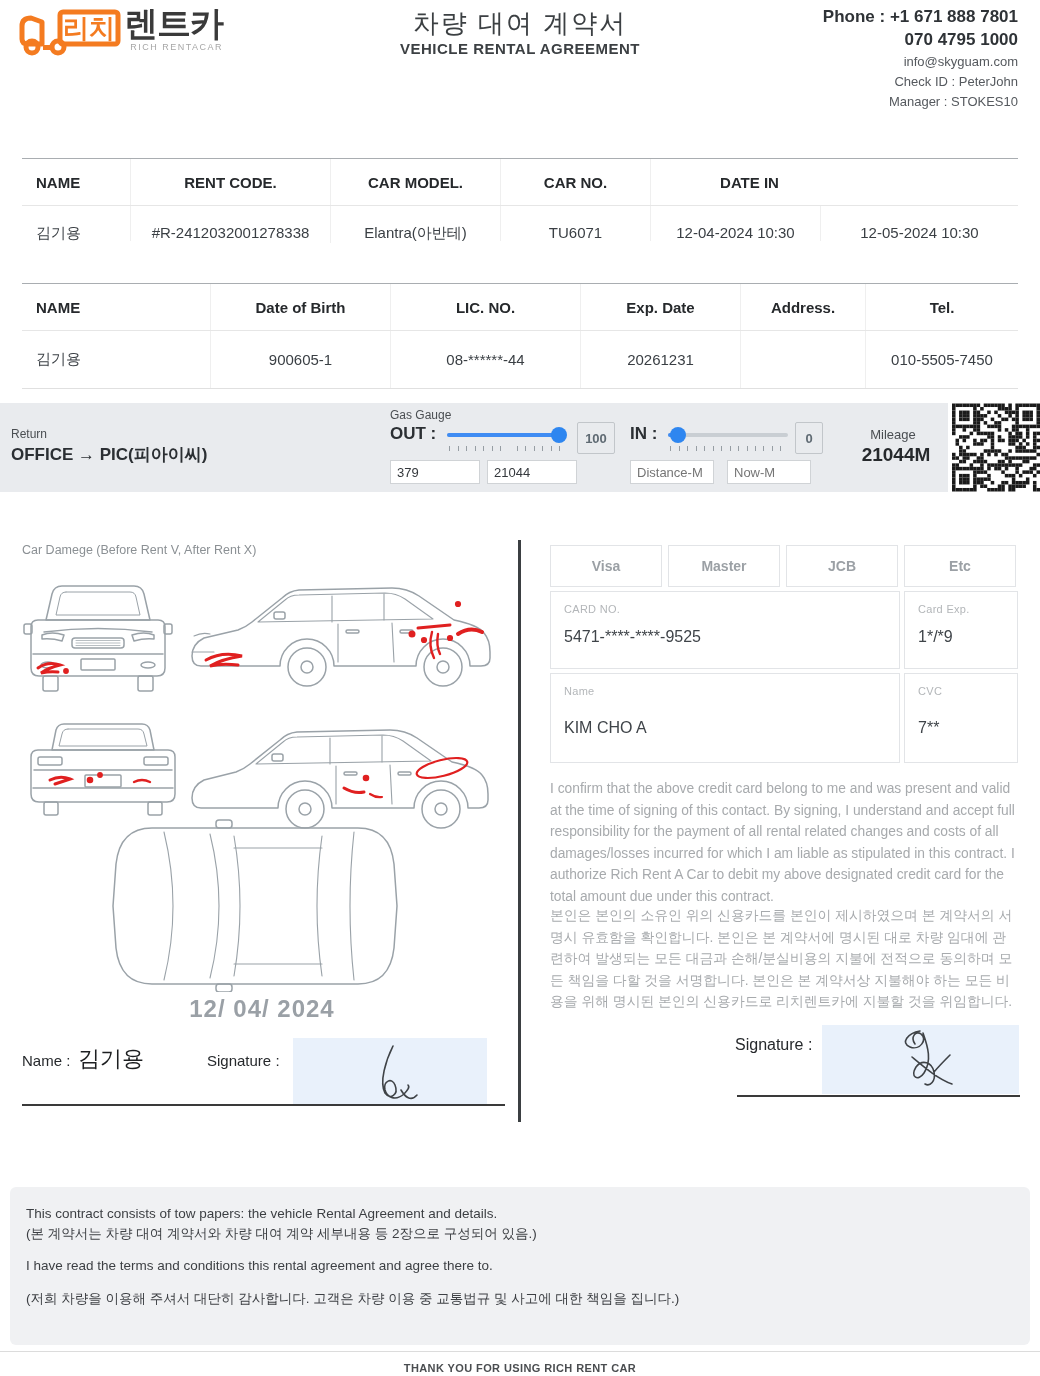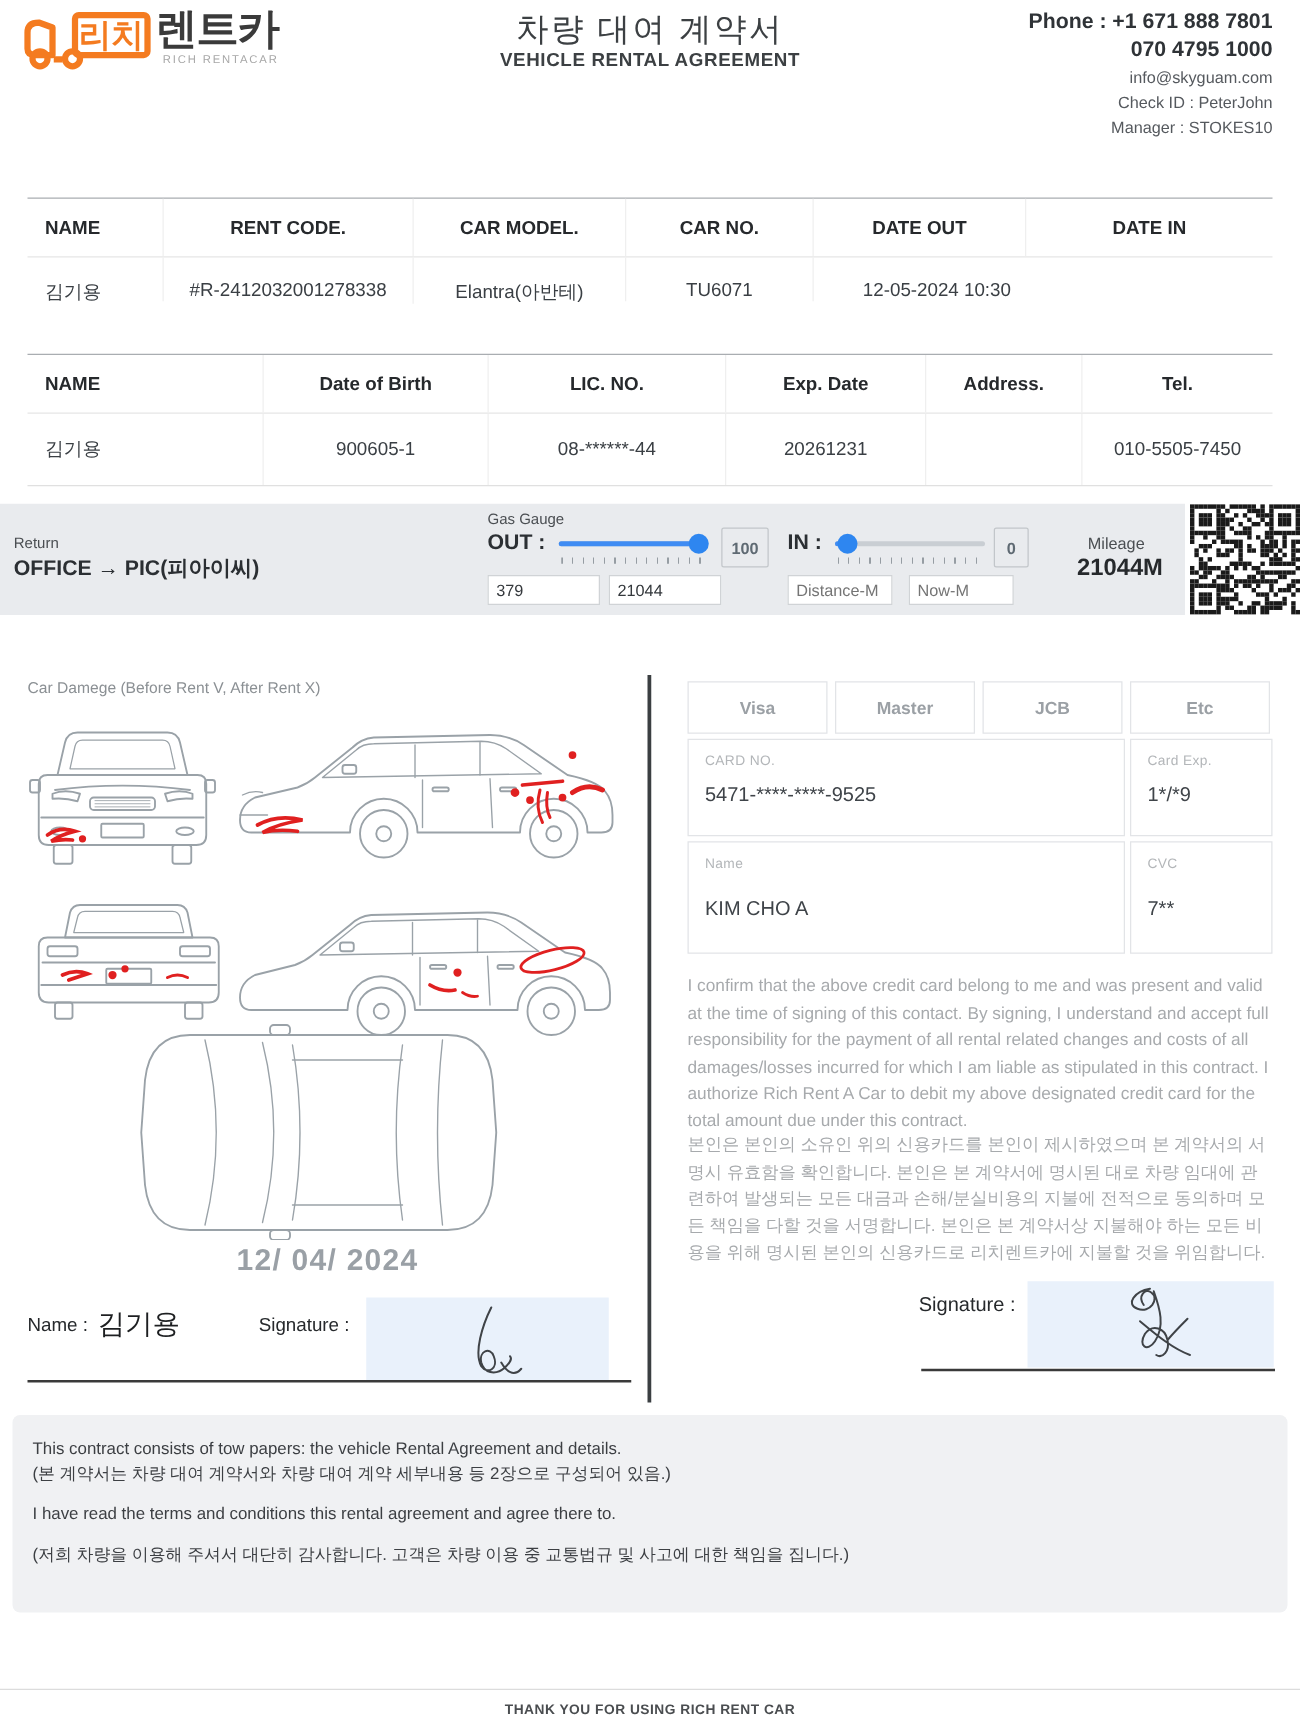--- a/index.html
+++ b/index.html
@@ -60,21 +60,21 @@
 
   
   .tab { position:absolute; top:545px; width:112px; height:42px; border:1px solid #e2e4e7; background:#fff; display:flex; align-items:center; justify-content:center; font-size:14px; font-weight:bold; color:#9ba0a5; }
   .cardcell { position:absolute; border:1px solid #e2e4e7; background:#fff; padding:11px 13px; }
   .cardcell .lbl { font-size:11px; color:#b3b6b9; letter-spacing:0.3px; }
   .cardcell .val { font-size:16px; color:#3f4449; margin-top:13px; }
   .para { position:absolute; left:550px; width:468px; font-size:13.8px; line-height:1.56; color:#a7aaad; }
   .sig-label-r { left:735px; top:1036px; font-size:16px; color:#26292c; }
 
   
-  .footbox { left:10px; top:1132px; width:1020px; height:158px; background:#f0f1f3; border-radius:6px; padding:17px 16px; }
+  .footbox { left:10px; top:1187px; width:1020px; height:158px; background:#f0f1f3; border-radius:6px; padding:17px 16px; }
   .footbox .pair { margin-bottom:13px; }
   .footbox .en { font-size:13.5px; color:#3c3f43; line-height:1.45; }
   .footbox .kr { font-size:13.5px; color:#3c3f43; line-height:1.45; }
   .botline { left:0; top:1351px; width:1040px; border-top:1px solid #dcdcdc; }
   .thanks { left:0; top:1362px; width:1040px; text-align:center; font-size:11px; font-weight:bold; color:#4a4d50; letter-spacing:0.4px; }
 </style>
 </head>
 <body>
 
 <div class="page">
@@ -106,28 +106,28 @@
     <div>Check ID : PeterJohn</div>
     <div>Manager : STOKES10</div>
   </div>
 
   <div class="abs tbl" id="tbl1">
     <div class="trow thead">
       <div class="tcell" style="width:108px">NAME</div>
       <div class="tcell" style="width:200px">RENT CODE.</div>
       <div class="tcell" style="width:170px">CAR MODEL.</div>
       <div class="tcell" style="width:150px">CAR NO.</div>
-      <div class="tcell" style="width:170px">DATE OUT</div>
       <div class="tcell" style="width:198px">DATE IN</div>
     </div>
     <div class="trow tdata">
       <div class="tcell" style="width:108px">김기용</div>
       <div class="tcell" style="width:200px">#R-2412032001278338</div>
       <div class="tcell" style="width:170px">Elantra(아반테)</div>
       <div class="tcell" style="width:150px">TU6071</div>
+      <div class="tcell" style="width:170px">12-04-2024 10:30</div>
       <div class="tcell" style="width:198px">12-05-2024 10:30</div>
     </div>
   </div>
 
   <div class="abs tbl" id="tbl2">
     <div class="trow thead">
       <div class="tcell" style="width:188px">NAME</div>
       <div class="tcell" style="width:180px">Date of Birth</div>
       <div class="tcell" style="width:190px">LIC. NO.</div>
       <div class="tcell" style="width:160px">Exp. Date</div>

